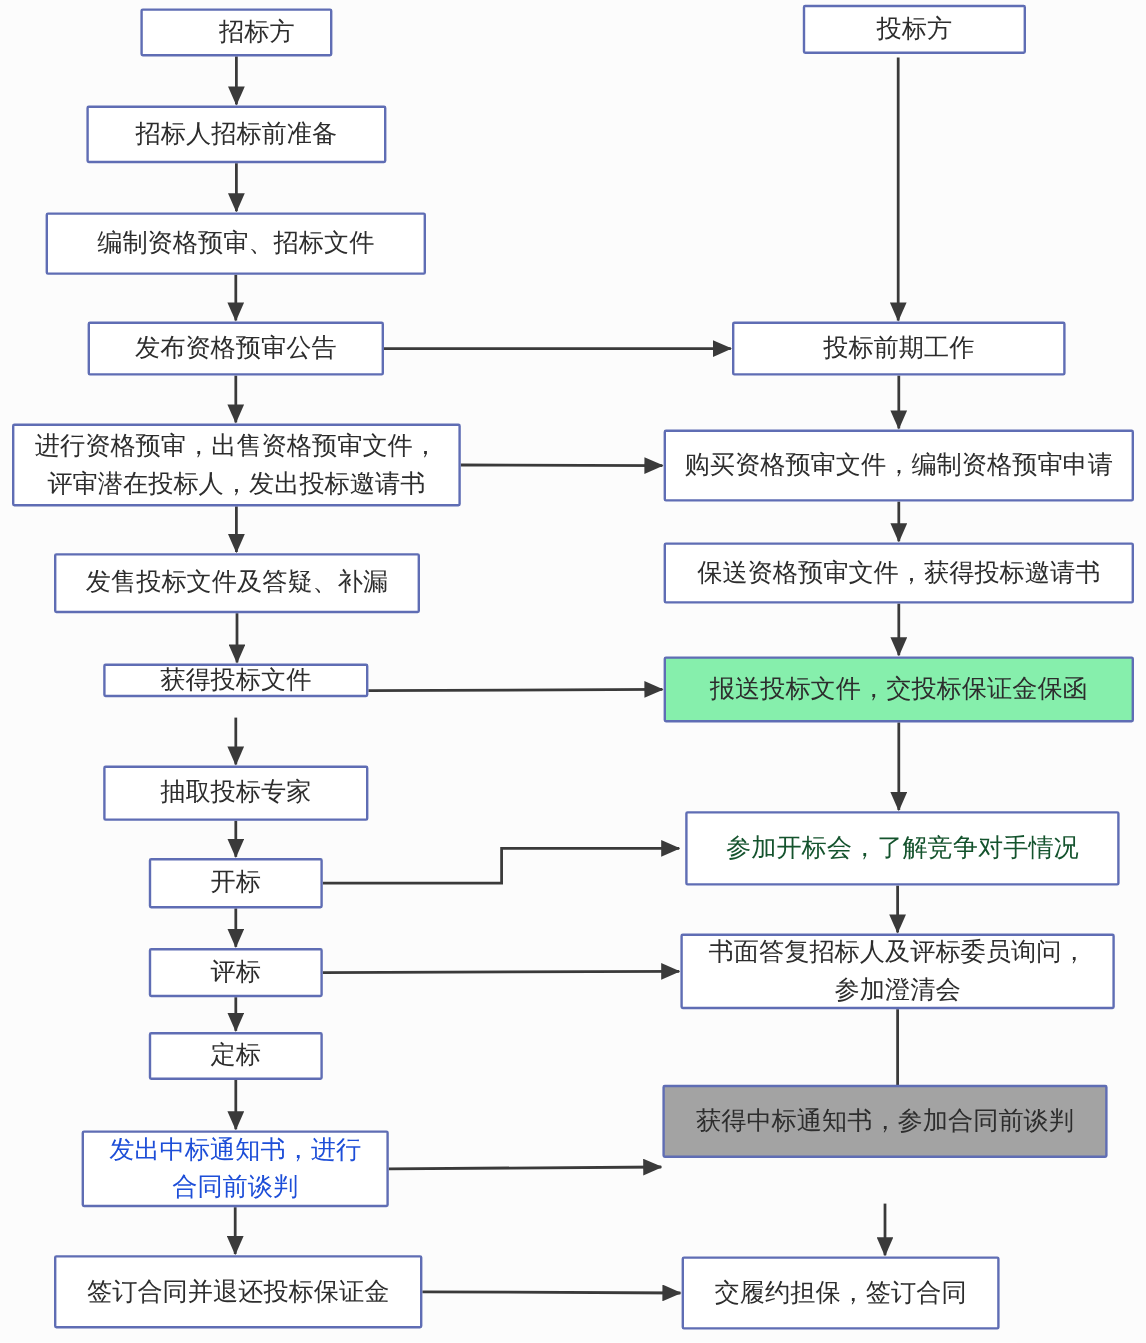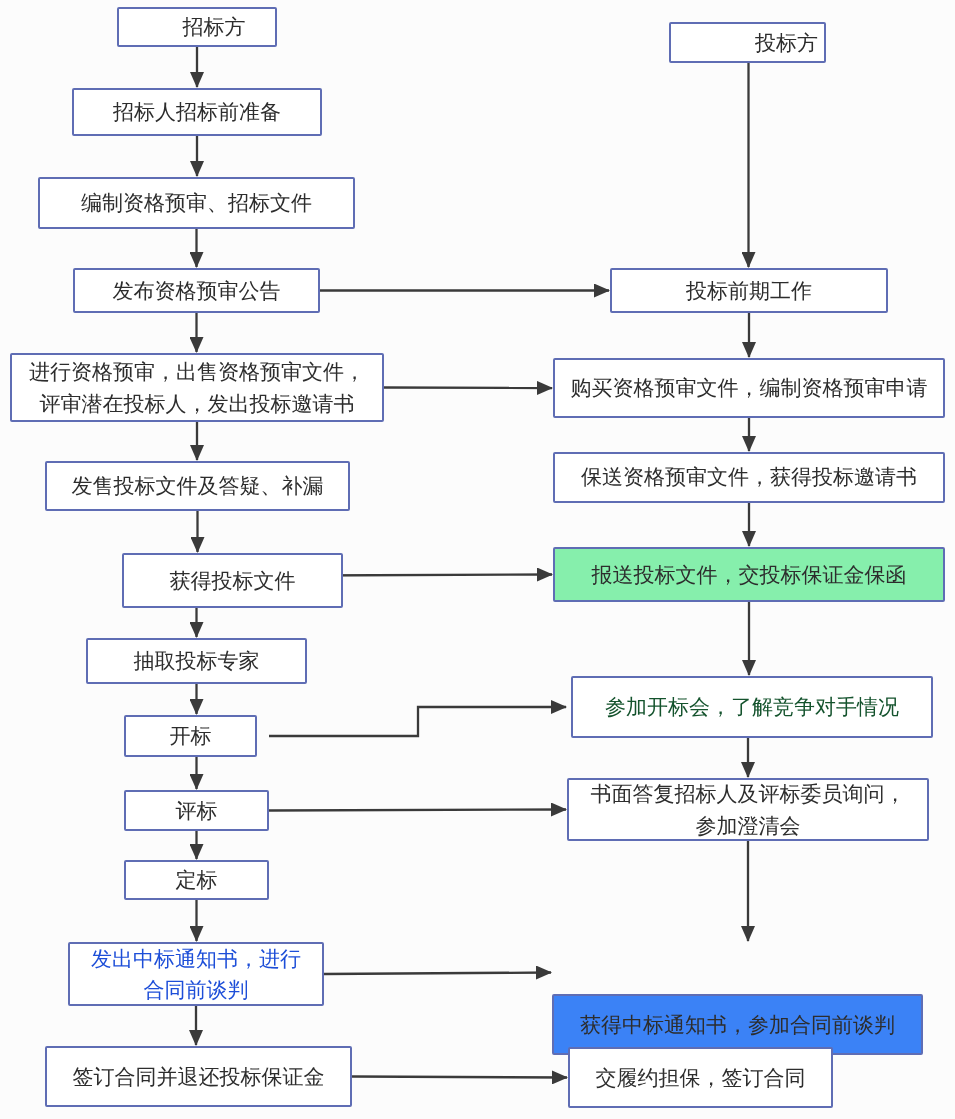--- a/index.html
+++ b/index.html
@@ -63,31 +63,31 @@
       <path d="M 324 974 L 551 972.5" fill="none" stroke="#3a3a3a" stroke-width="2.3" marker-end="url(#arw)"></path>
       <path d="M 352 1076.5 L 567 1077.5" fill="none" stroke="#3a3a3a" stroke-width="2.3" marker-end="url(#arw)"></path>
     </svg>
     <div class="node" style="left: 117px; top: 7px; width: 160px; height: 40px; background: rgb(255, 255, 255); border-color: rgb(95, 109, 180); color: rgb(45, 45, 45); padding-left: 40px;"><span>招标方</span></div>
     <div class="node" style="left: 72px; top: 88px; width: 250px; height: 48px; background: rgb(255, 255, 255); border-color: rgb(95, 109, 180); color: rgb(45, 45, 45);"><span>招标人招标前准备</span></div>
     <div class="node" style="left: 38px; top: 177px; width: 317px; height: 52px; background: rgb(255, 255, 255); border-color: rgb(95, 109, 180); color: rgb(45, 45, 45);"><span>编制资格预审、招标文件</span></div>
     <div class="node" style="left: 73px; top: 268px; width: 247px; height: 45px; background: rgb(255, 255, 255); border-color: rgb(95, 109, 180); color: rgb(45, 45, 45);"><span>发布资格预审公告</span></div>
     <div class="node" style="left: 10px; top: 353px; width: 374px; height: 69px; background: rgb(255, 255, 255); border-color: rgb(95, 109, 180); color: rgb(45, 45, 45);"><span>进行资格预审，出售资格预审文件，
 评审潜在投标人，发出投标邀请书</span></div>
     <div class="node" style="left: 45px; top: 461px; width: 305px; height: 50px; background: rgb(255, 255, 255); border-color: rgb(95, 109, 180); color: rgb(45, 45, 45);"><span>发售投标文件及答疑、补漏</span></div>
-    <div class="node" style="left: 86px; top: 553px; width: 221px; height: 55px; background: rgb(255, 255, 255); border-color: rgb(95, 109, 180); color: rgb(45, 45, 45); margin-left: 36px;"><span>获得投标文件</span></div>
+    <div class="node" style="left: 86px; top: 553px; width: 221px; height: 28px; background: rgb(255, 255, 255); border-color: rgb(95, 109, 180); color: rgb(45, 45, 45);"><span>获得投标文件</span></div>
     <div class="node" style="left: 86px; top: 638px; width: 221px; height: 46px; background: rgb(255, 255, 255); border-color: rgb(95, 109, 180); color: rgb(45, 45, 45);"><span>抽取投标专家</span></div>
-    <div class="node" style="left: 124px; top: 715px; width: 133px; height: 42px; background: rgb(255, 255, 255); border-color: rgb(95, 109, 180); color: rgb(45, 45, 45);"><span>开标</span></div>
+    <div class="node" style="left: 124px; top: 715px; width: 145px; height: 42px; background: rgb(255, 255, 255); border-color: rgb(95, 109, 180); color: rgb(45, 45, 45);"><span>开标</span></div>
     <div class="node" style="left: 124px; top: 790px; width: 145px; height: 41px; background: rgb(255, 255, 255); border-color: rgb(95, 109, 180); color: rgb(45, 45, 45);"><span>评标</span></div>
     <div class="node" style="left: 124px; top: 860px; width: 145px; height: 40px; background: rgb(255, 255, 255); border-color: rgb(95, 109, 180); color: rgb(45, 45, 45);"><span>定标</span></div>
     <div class="node" style="left: 68px; top: 942px; width: 256px; height: 64px; background: rgb(255, 255, 255); border-color: rgb(95, 109, 180); color: #1d4ed8;"><span>发出中标通知书，进行
 合同前谈判</span></div>
     <div class="node" style="left: 45px; top: 1046px; width: 307px; height: 61px; background: rgb(255, 255, 255); border-color: rgb(95, 109, 180); color: rgb(45, 45, 45);"><span>签订合同并退还投标保证金</span></div>
-    <div class="node" style="left: 669px; top: 22px; width: 157px; height: 41px; background: rgb(255, 255, 255); border-color: rgb(95, 109, 180); color: rgb(45, 45, 45); justify-content: flex-end;"><span>投标方</span></div>
+    <div class="node" style="left: 669px; top: 4px; width: 186px; height: 41px; background: rgb(255, 255, 255); border-color: rgb(95, 109, 180); color: rgb(45, 45, 45);"><span>投标方</span></div>
     <div class="node" style="left: 553px; top: 358px; width: 392px; height: 60px; background: rgb(255, 255, 255); border-color: rgb(95, 109, 180); color: rgb(45, 45, 45);"><span>购买资格预审文件，编制资格预审申请</span></div>
     <div class="node" style="left: 610px; top: 268px; width: 278px; height: 45px; background: rgb(255, 255, 255); border-color: rgb(95, 109, 180); color: rgb(45, 45, 45);"><span>投标前期工作</span></div>
     <div class="node" style="left: 553px; top: 452px; width: 392px; height: 51px; background: rgb(255, 255, 255); border-color: rgb(95, 109, 180); color: rgb(45, 45, 45); font-family: Liberation Serif, serif;"><span>保送资格预审文件，获得投标邀请书</span></div>
     <div class="node" style="left: 553px; top: 547px; width: 392px; height: 55px; background: #86efac; border-color: rgb(95, 109, 180); color: rgb(45, 45, 45);"><span>报送投标文件，交投标保证金保函</span></div>
     <div class="node" style="left: 571px; top: 676px; width: 362px; height: 62px; background: rgb(255, 255, 255); border-color: rgb(95, 109, 180); color: #14532d;"><span>参加开标会，了解竞争对手情况</span></div>
     <div class="node" style="left: 567px; top: 778px; width: 362px; height: 63px; background: rgb(255, 255, 255); border-color: rgb(95, 109, 180); color: rgb(45, 45, 45);"><span>书面答复招标人及评标委员询问，
 参加澄清会</span></div>
-    <div class="node" style="left: 552px; top: 994px; width: 371px; height: 61px; background: #3b82f6; border-color: rgb(95, 109, 180); color: rgb(45, 45, 45);"><span>获得中标通知书，参加合同前谈判</span></div>
+    <div class="node" style="left: 552px; top: 904px; width: 371px; height: 61px; background: #a3a3a3; border-color: rgb(95, 109, 180); color: rgb(45, 45, 45);"><span>获得中标通知书，参加合同前谈判</span></div>
     <div class="node" style="left: 568px; top: 1047px; width: 265px; height: 61px; background: rgb(255, 255, 255); border-color: rgb(95, 109, 180); color: rgb(45, 45, 45);"><span>交履约担保，签订合同</span></div>
   </div>
 
 </body></html>

